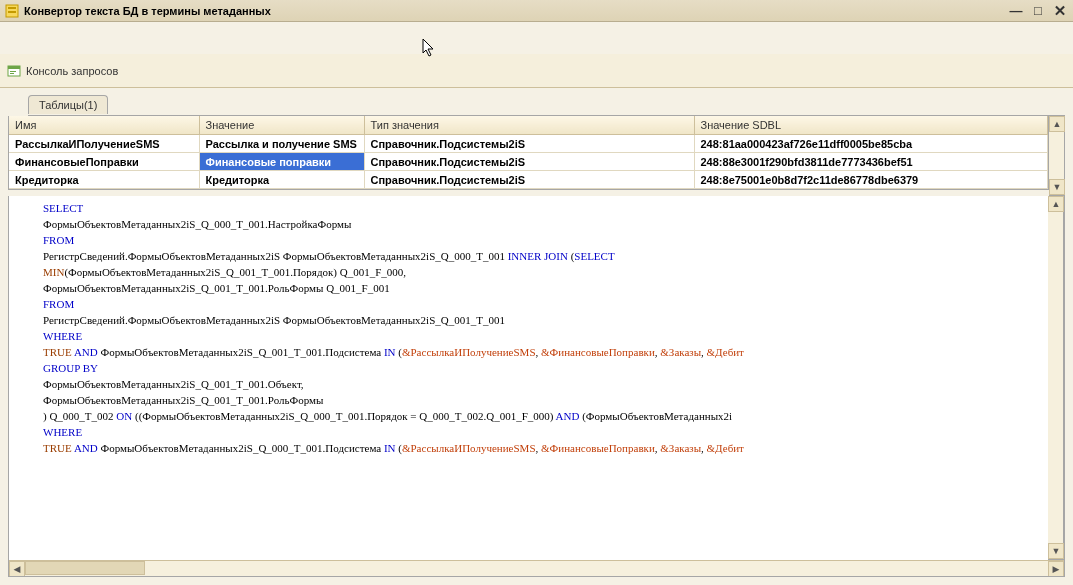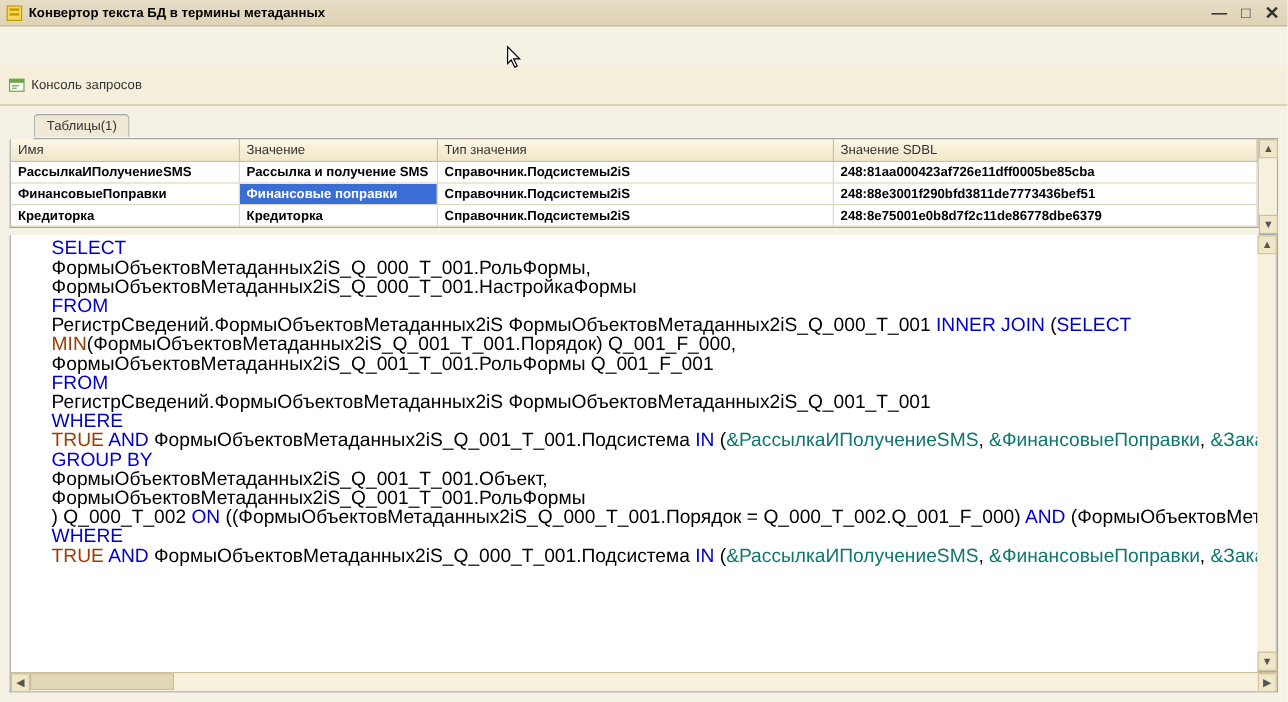--- a/index.html
+++ b/index.html
@@ -144,31 +144,31 @@
     overflow:hidden;
   }
   .code-body {
     flex:1;
     display:flex;
     overflow:hidden;
   }
   .code-text {
     flex:1;
     padding:4px 4px 4px 34px;
-    font-family: Liberation Sans, sans-serif;
-    font-size: 16px;
+    font-family: Liberation Serif, serif;
+    font-size: 11px;
     line-height: 16px;
     white-space: nowrap;
     overflow:hidden;
     color:#000;
   }
   .code-text .kw   { color:#0000c8; }
   .code-text .fn   { color:#9a3d00; }
   .code-text .bool { color:#9a3d00; }
-  .code-text .ref  { color:#0f766e; }
+  .code-text .ref  { color:#c2410c; }
   .hscroll {
     height:16px;
     background:#f6f0dd;
     border-top:1px solid #cdbf9b;
     display:flex;
   }
   .hscroll .track { flex:1; background:#f6f0dd; position:relative; }
   .hscroll .thumb {
     position:absolute; left:0; top:0; height:14px; width:120px;
     background:#e2d7b6; border:1px solid #cdbf9b;
@@ -268,21 +268,20 @@
       <div class="track"></div>
       <div class="arrow">▼</div>
     </div>
   </div>
 
 
   <div class="code-area">
     <div class="code-body">
       <div class="code-text" id="code-text">
           <div><span class="kw">SELECT</span></div>
-          <div><span>ФормыОбъектовМетаданных2iS_Q_000_T_001.РольФормы,</span></div>
           <div><span>ФормыОбъектовМетаданных2iS_Q_000_T_001.НастройкаФормы</span></div>
           <div><span class="kw">FROM</span></div>
           <div><span>РегистрСведений.ФормыОбъектовМетаданных2iS ФормыОбъектовМетаданных2iS_Q_000_T_001 </span><span class="kw">INNER JOIN</span><span> (</span><span class="kw">SELECT</span></div>
           <div><span class="fn">MIN</span><span>(ФормыОбъектовМетаданных2iS_Q_001_T_001.Порядок) Q_001_F_000,</span></div>
           <div><span>ФормыОбъектовМетаданных2iS_Q_001_T_001.РольФормы Q_001_F_001</span></div>
           <div><span class="kw">FROM</span></div>
           <div><span>РегистрСведений.ФормыОбъектовМетаданных2iS ФормыОбъектовМетаданных2iS_Q_001_T_001</span></div>
           <div><span class="kw">WHERE</span></div>
           <div><span class="bool">TRUE</span><span> </span><span class="kw">AND</span><span> ФормыОбъектовМетаданных2iS_Q_001_T_001.Подсистема </span><span class="kw">IN</span><span> (</span><span class="ref">&amp;РассылкаИПолучениеSMS</span><span>, </span><span class="ref">&amp;ФинансовыеПоправки</span><span>, </span><span class="ref">&amp;Заказы</span><span>, </span><span class="ref">&amp;Дебит</span></div>
           <div><span class="kw">GROUP BY</span></div>

